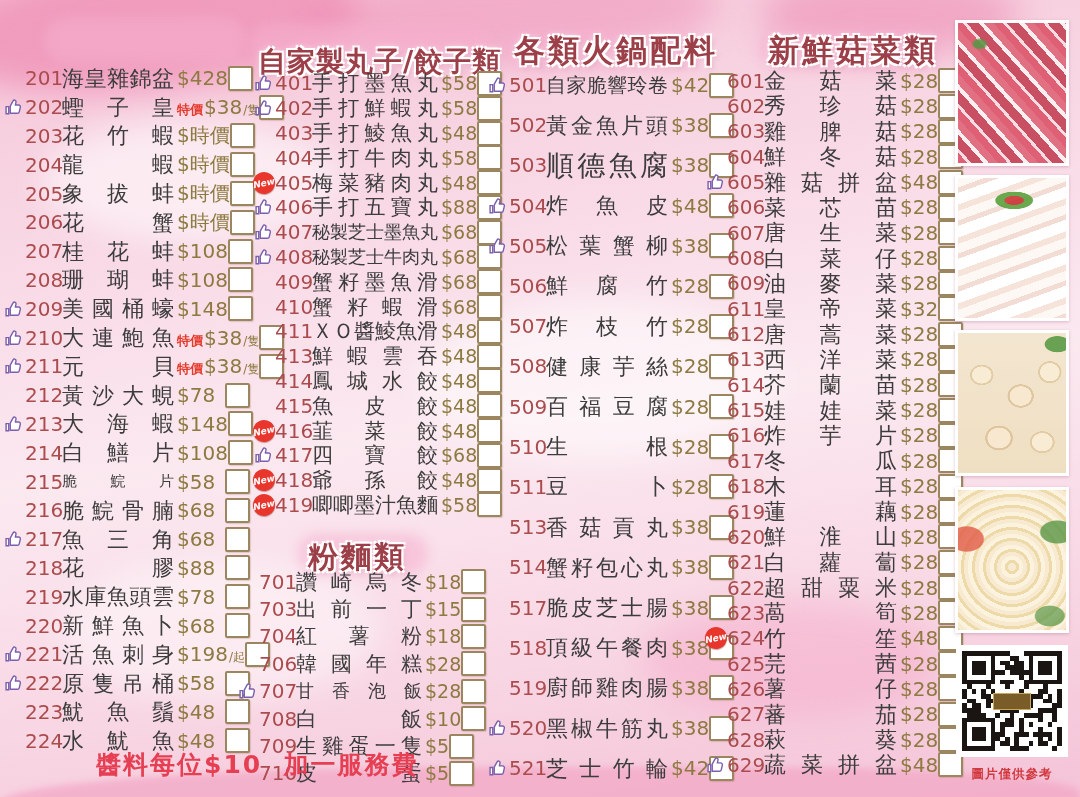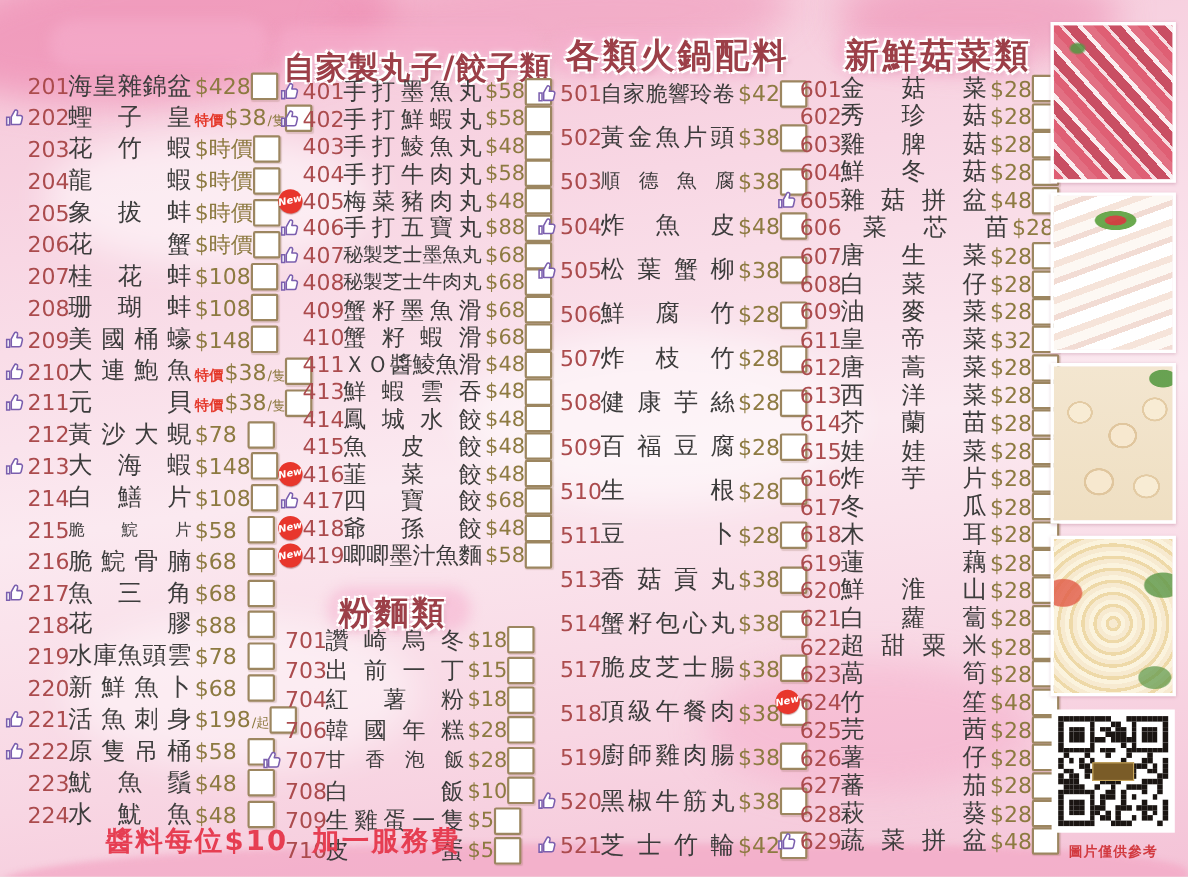--- a/index.html
+++ b/index.html
@@ -555,21 +555,21 @@
       <div class="row">
         <span class="badge"></span>
         <span class="num">502</span>
         <span class="name" style="width: 122px; font-size: 22px;">黃金魚片頭</span>
         <span class="price">$38</span>
         <span class="box"></span>
       </div>
       <div class="row">
         <span class="badge"></span>
         <span class="num">503</span>
-        <span class="name" style="width: 122px; font-size: 18px;">順德魚腐</span>
+        <span class="name" style="width: 122px; font-size: 28px;">順德魚腐</span>
         <span class="price">$38</span>
         <span class="box"></span>
       </div>
       <div class="row">
         <span class="badge">
           <svg viewBox="0 0 24 24" xmlns="http://www.w3.org/2000/svg">
             <path d="M2.5 11.5h3.2v8.5H2.5z" fill="#fff" stroke="#7b5fae" stroke-width="1.7"></path>
             <path d="M7.5 19.5h8.6c1.1 0 2-.7 2.2-1.7l1.3-5.6c.3-1.4-.7-2.7-2.1-2.7h-3.9l.8-3.4c.2-1-.4-2.1-1.4-2.4-.8-.2-1.7.2-2.1 1L7.5 11z" fill="#fff" stroke="#7b5fae" stroke-width="1.7" stroke-linejoin="round"></path>
           </svg>
         </span>
@@ -729,21 +729,21 @@
           </svg>
         </span>
         <span class="num">605</span>
         <span class="name" style="width: 133px; font-size: 22px;">雜菇拼盆</span>
         <span class="price">$48</span>
         <span class="box"></span>
       </div>
       <div class="row">
         <span class="badge"></span>
         <span class="num">606</span>
-        <span class="name" style="width: 133px; font-size: 22px; margin-left: 20px;">菜芯苗</span>
+        <span class="name" style="width: 133px; font-size: 22px;">菜芯苗</span>
         <span class="price">$28</span>
         <span class="box"></span>
       </div>
       <div class="row">
         <span class="badge"></span>
         <span class="num">607</span>
         <span class="name" style="width: 133px; font-size: 22px;">唐生菜</span>
         <span class="price">$28</span>
         <span class="box"></span>
       </div>

